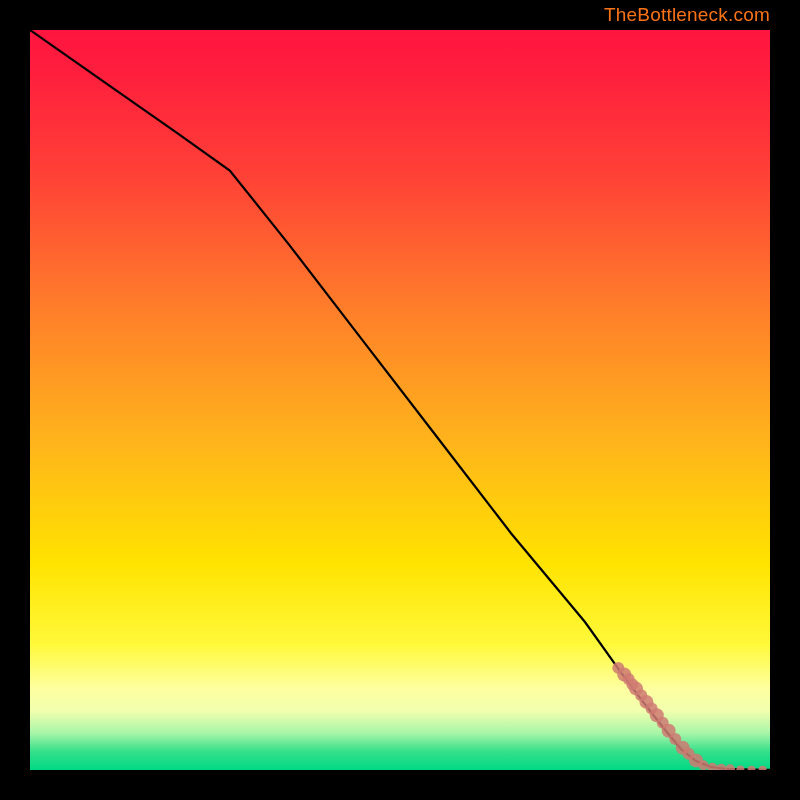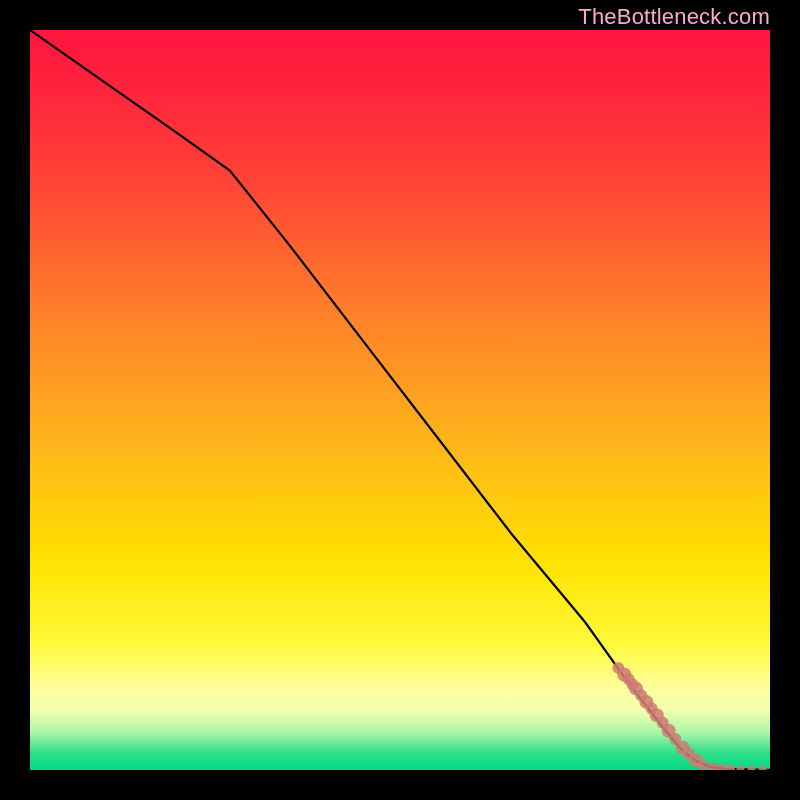--- a/index.html
+++ b/index.html
@@ -21,22 +21,22 @@
     position: absolute;
     left: 30px;
     top: 30px;
     width: 740px;
     height: 740px;
   }
   .attribution {
     position: absolute;
     top: 4px;
     right: 30px;
-    color: #f9a8d4;
-    font-size: 22px;
+    color: #f97316;
+    font-size: 19px;
     font-weight: 500;
     letter-spacing: 0.2px;
   }
   .gradient-bg {
     position: absolute;
     inset: 0;
     
     background: linear-gradient(
       to bottom,
       #ff153f 0%,

